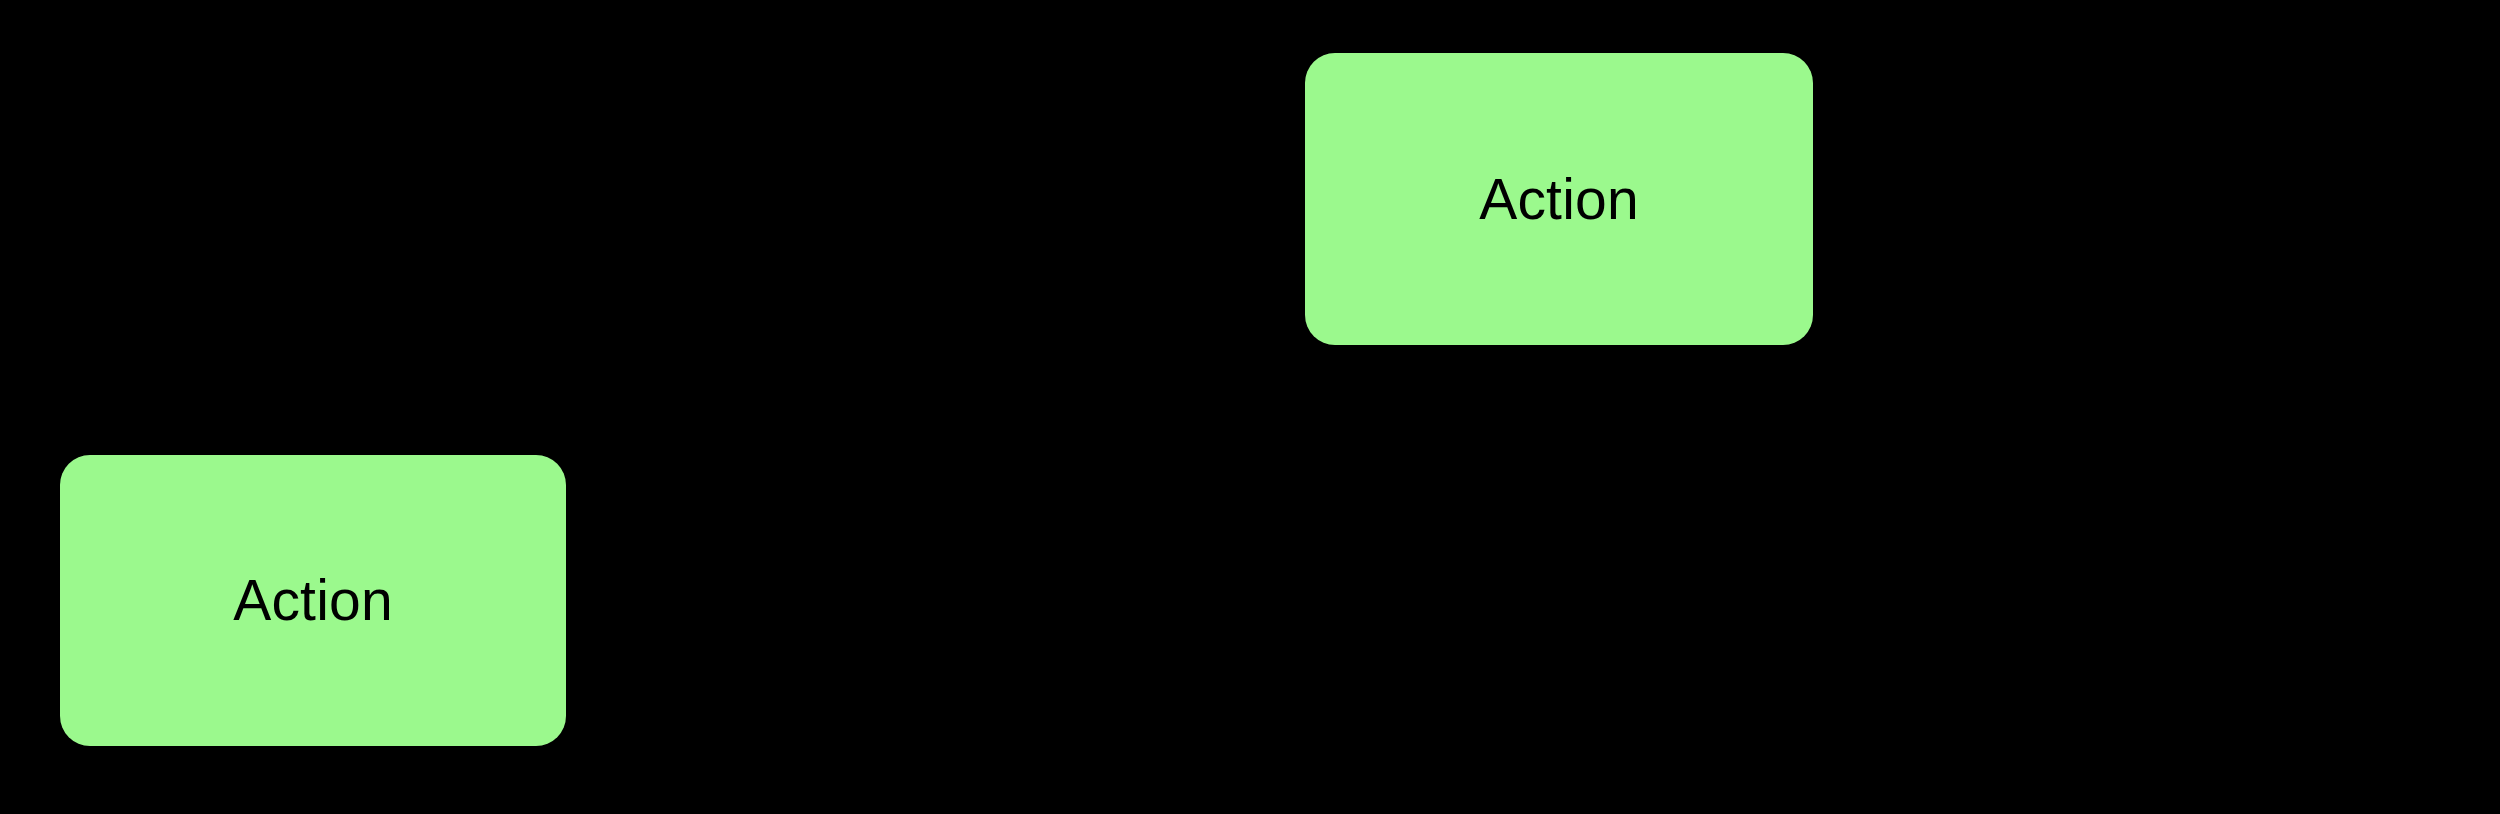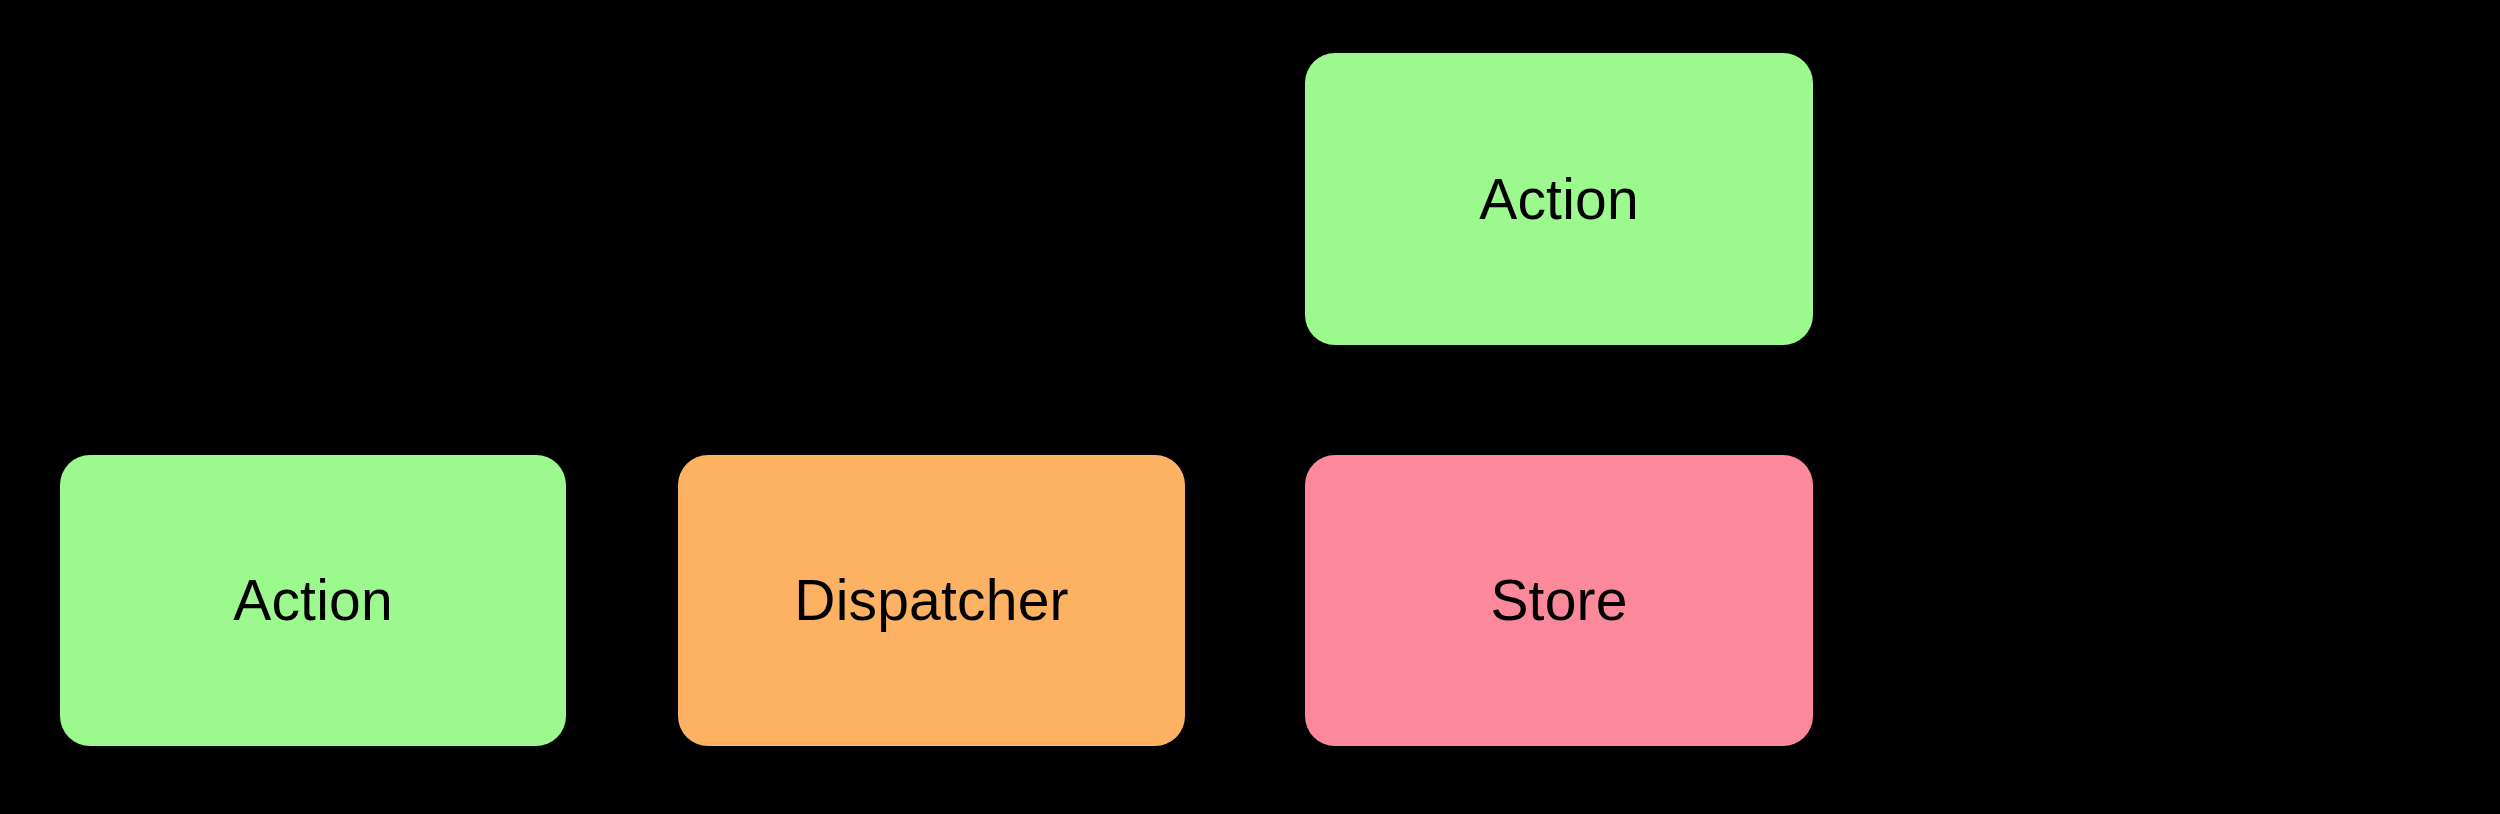--- a/index.html
+++ b/index.html
@@ -47,22 +47,16 @@
 <div id="canvas" style="background-color: rgb(0, 0, 0);">
 
   <div class="node" id="node-action-top" style="background-color: rgb(155, 249, 141);">
     <span class="node-label" style="color: rgb(0, 0, 0);">Action</span>
   </div>
 
   <div class="node" id="node-action-bottom" style="background-color: rgb(155, 249, 141);">
     <span class="node-label" style="color: rgb(0, 0, 0);">Action</span>
   </div>
 
-  <div class="node" id="node-dispatcher" style="background-color: rgb(252, 178, 98);">
-    <span class="node-label" style="color: rgb(0, 0, 0);">Dispatcher</span>
-  </div>
 
-  <div class="node" id="node-store" style="background-color: rgb(251, 137, 154);">
-    <span class="node-label" style="color: rgb(0, 0, 0);">Store</span>
-  </div>
 
 
 </div>
 
 </body></html>

